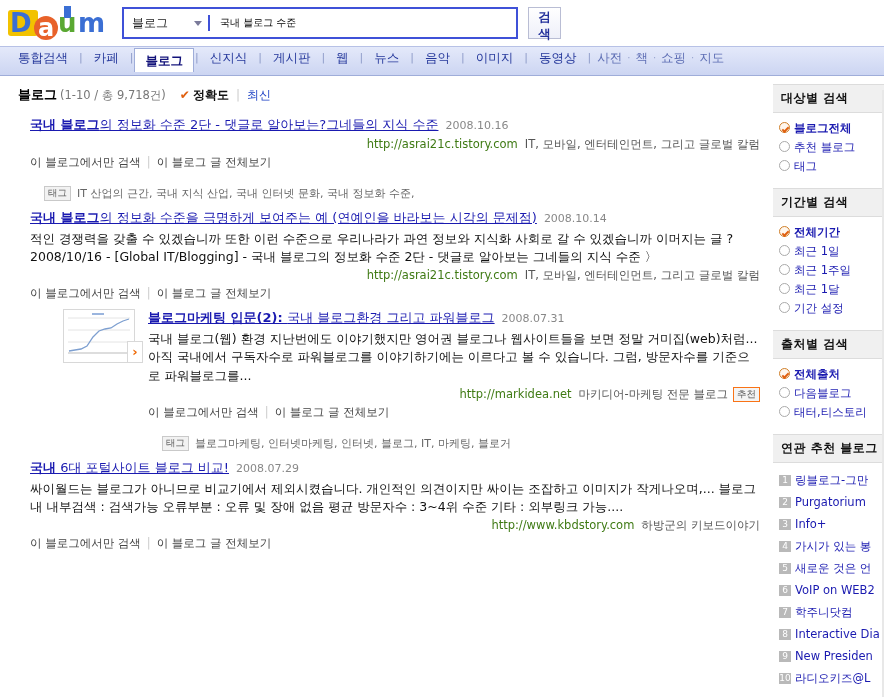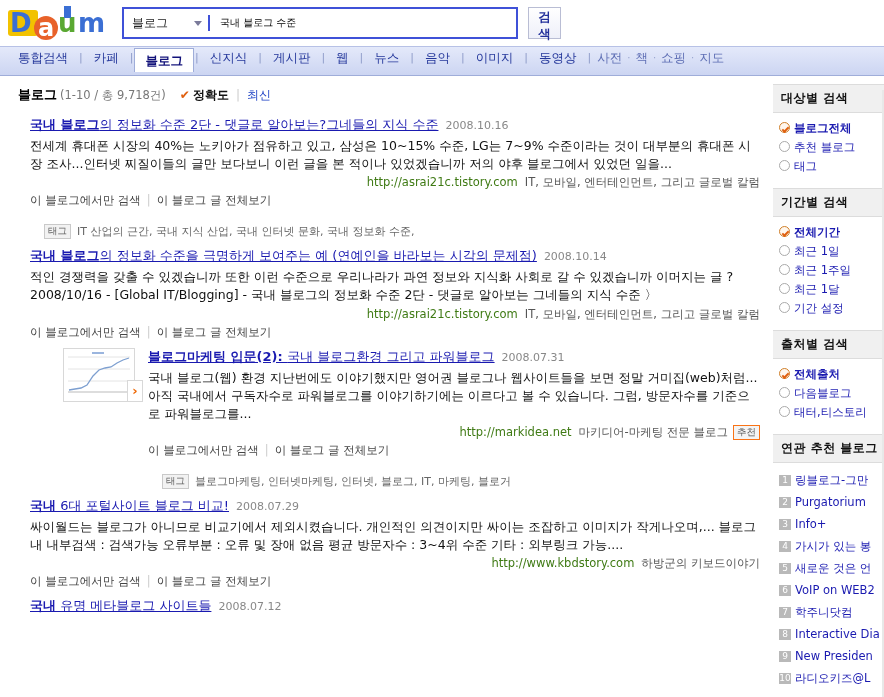--- a/index.html
+++ b/index.html
@@ -384,21 +384,20 @@
       <span class="rcount">(1-10 / 총 9,718건)</span>
       <span class="chk">✔</span>
       <span class="sortsel">정확도</span>
       <span class="bar">|</span>
       <span class="sortalt">최신</span>
     </div>
 
     <div id="results-list">
         <div class="result">
           <div class="rhead"><a class="rlink" href="#"><b>국내 블로그</b>의 정보화 수준 2단 - 댓글로 알아보는?그네들의 지식 수준</a><span class="rdate">2008.10.16</span></div>
-          <div class="rdesc">전세계 휴대폰 시장의 40%는 노키아가 점유하고 있고, 삼성은 10~15% 수준, LG는 7~9% 수준이라는 것이 대부분의 휴대폰 시장 조사...인터넷 찌질이들의 글만 보다보니 이런 글을 본 적이나 있었겠습니까 저의 야후 블로그에서 있었던 일을...</div>
           <div class="rurlline"><span class="rurl">http://asrai21c.tistory.com</span><span class="rsite">IT, 모바일, 엔터테인먼트, 그리고 글로벌 칼럼</span></div>
           <div class="rlinks"><span class="l">이 블로그에서만 검색</span><span class="pipe">|</span><span class="l">이 블로그 글 전체보기</span></div>
           <div class="rtags"><span class="tagbadge">태그</span><span>IT 산업의 근간, 국내 지식 산업, 국내 인터넷 문화, 국내 정보화 수준,</span></div>
         </div>
         <div class="result">
           <div class="rhead"><a class="rlink" href="#"><b>국내 블로그</b>의 정보화 수준을 극명하게 보여주는 예 (연예인을 바라보는 시각의 문제점)</a><span class="rdate">2008.10.14</span></div>
           <div class="rdesc">적인 경쟁력을 갖출 수 있겠습니까 또한 이런 수준으로 우리나라가 과연 정보와 지식화 사회로 갈 수 있겠습니까 이머지는 글 ?2008/10/16 - [Global IT/Blogging] - 국내 블로그의 정보화 수준 2단 - 댓글로 알아보는 그네들의 지식 수준 〉</div>
           <div class="rurlline"><span class="rurl">http://asrai21c.tistory.com</span><span class="rsite">IT, 모바일, 엔터테인먼트, 그리고 글로벌 칼럼</span></div>
           <div class="rlinks"><span class="l">이 블로그에서만 검색</span><span class="pipe">|</span><span class="l">이 블로그 글 전체보기</span></div>
         </div>
@@ -418,23 +417,20 @@
           <div class="rurlline"><span class="rurl">http://markidea.net</span><span class="rsite">마키디어-마케팅 전문 블로그</span><span class="recbadge">추천</span></div>
           <div class="rlinks"><span class="l">이 블로그에서만 검색</span><span class="pipe">|</span><span class="l">이 블로그 글 전체보기</span></div>
           <div class="rtags"><span class="tagbadge">태그</span><span>블로그마케팅, 인터넷마케팅, 인터넷, 블로그, IT, 마케팅, 블로거</span></div>
         </div>
         <div class="result">
           <div class="rhead"><a class="rlink" href="#"><b>국내</b> 6대 포털사이트 블로그 비교!</a><span class="rdate">2008.07.29</span></div>
           <div class="rdesc">싸이월드는 블로그가 아니므로 비교기에서 제외시켰습니다. 개인적인 의견이지만 싸이는 조잡하고 이미지가 작게나오며,... 블로그내 내부검색 : 검색가능 오류부분 : 오류 및 장애 없음 평균 방문자수 : 3~4위 수준 기타 : 외부링크 가능....</div>
           <div class="rurlline"><span class="rurl">http://www.kbdstory.com</span><span class="rsite">하방군의 키보드이야기</span></div>
           <div class="rlinks"><span class="l">이 블로그에서만 검색</span><span class="pipe">|</span><span class="l">이 블로그 글 전체보기</span></div>
         </div>
-        <div class="result">
-          <div class="rhead"><a class="rlink" href="#"><b>국내</b> 유명 메타블로그 사이트들</a><span class="rdate">2008.07.12</span></div>
-        </div>
       </div>
   </div>
 
   <div class="sidebar" id="sidebar">
       <div class="sbox">
         <h3>대상별 검색</h3>
         <div class="sopt sel"><span class="radio"></span><span>블로그전체</span></div>
         <div class="sopt"><span class="radio"></span><span>추천 블로그</span></div>
         <div class="sopt"><span class="radio"></span><span>태그</span></div>
       </div>

